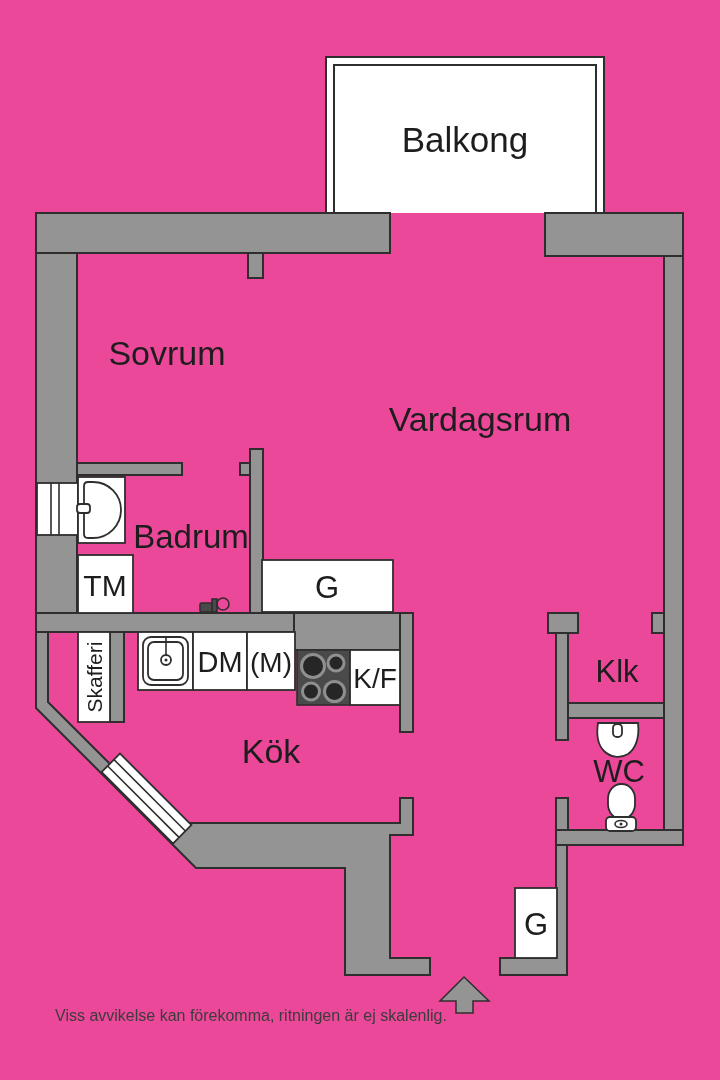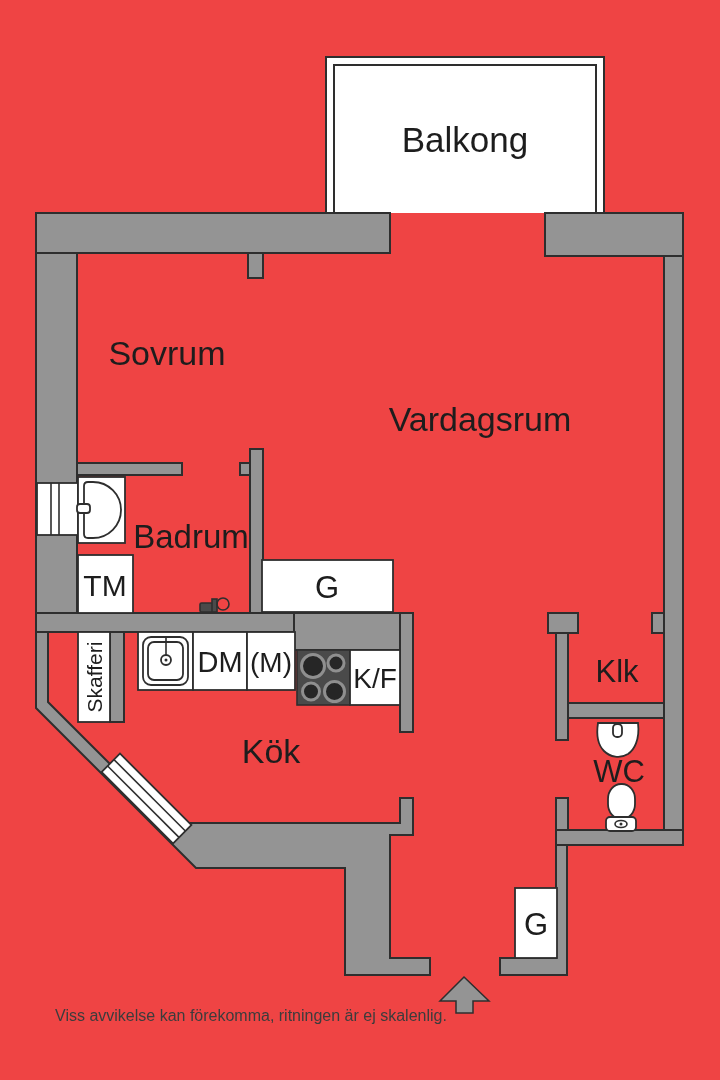--- a/index.html
+++ b/index.html
@@ -5,21 +5,21 @@
   :root{
     --wall-fill:#949494;
     --wall-stroke:#2e2e2e;
     --stove-fill:#4a4a4a;
     --burner-ring:#8f8f8f;
     --burner-center:#262626;
     --text:#1d1d1d;
     --disclaimer:#3c3c3c;
   }
   html,body{margin:0;padding:0;background:#fff;}
-  .page{position:relative;width:720px;height:1080px;background:#ef4444;overflow:hidden;}
+  .page{position:relative;width:720px;height:1080px;background:#ec4899;overflow:hidden;}
   svg{display:block;}
   .wall{fill:var(--wall-fill);stroke:var(--wall-stroke);stroke-width:2;stroke-linejoin:miter;}
   .rail{fill:#ffffff;stroke:var(--wall-stroke);stroke-width:2;}
   .fixture{fill:#ffffff;stroke:var(--wall-stroke);stroke-width:1.8;}
   .fixline{stroke:var(--wall-stroke);stroke-width:1.6;fill:none;}
   .dark{fill:var(--stove-fill);stroke:var(--wall-stroke);stroke-width:1.6;}
   .burner{fill:var(--burner-center);stroke:var(--burner-ring);stroke-width:3;}
   text{font-family:"Liberation Sans","DejaVu Sans",sans-serif;fill:var(--text);}
   .room-label{font-size:34px;}
   .balcony-label{font-size:35px;}

